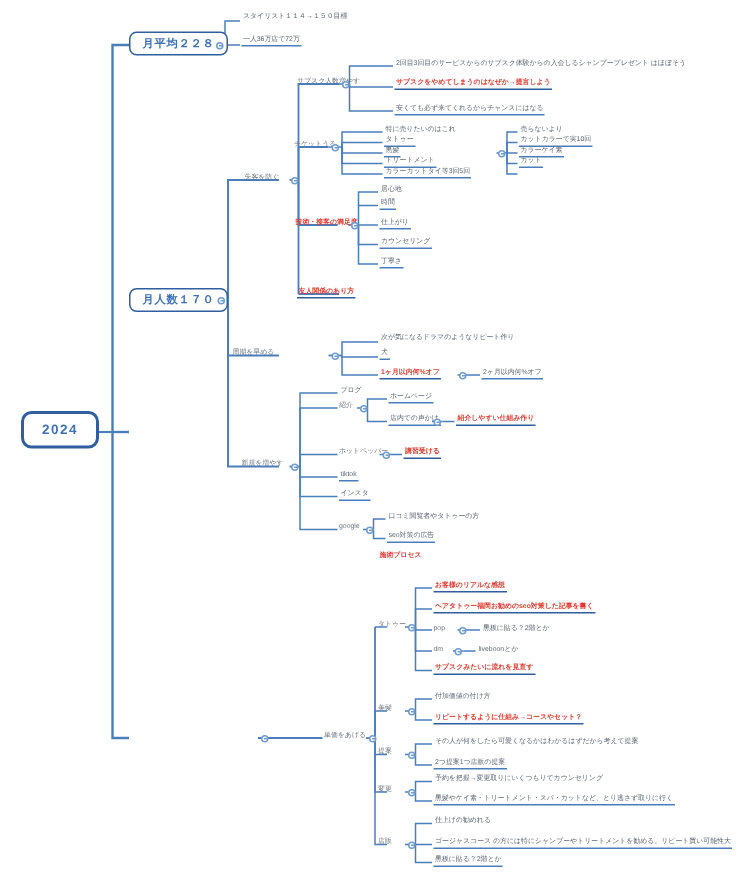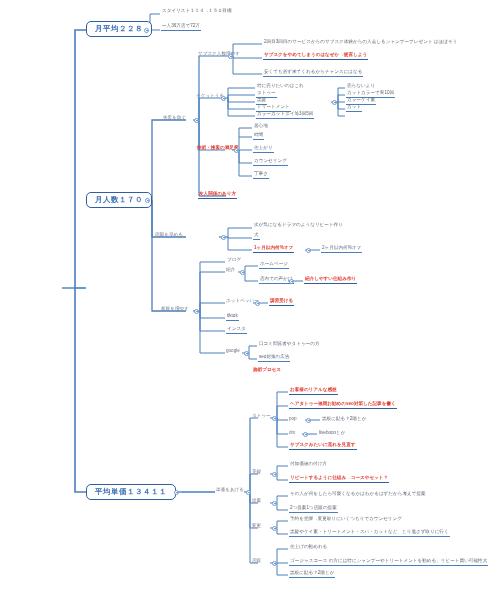--- a/index.html
+++ b/index.html
@@ -197,30 +197,30 @@
       <path d="M277,528 L277,521 L288,521" stroke-width="1"></path>
       <path d="M277,528 L277,534 L288,534" stroke-width="1"></path>
 
       <path d="M270,563 L277,563" stroke-width="1"></path>
       <path d="M277,563 L277,549 L288,549" stroke-width="1"></path>
       <path d="M277,563 L277,563 L288,563" stroke-width="1"></path>
       <path d="M277,563 L277,575 L288,575" stroke-width="1"></path>
     </g>
   </svg>
 
+  <div class="node root" style="left:14px;top:274px;">2024</div>
 
   <div class="node l1" style="left:86px;top:21px;">月平均２２８</div>
   <div class="tog" style="left:144px;top:27.5px;"></div>
   <div class="node plain" style="left:161px;top:9px;">スタイリスト１１４→１５０目標</div>
   <div class="node u thick" style="left:161px;top:24px;">一人36万店で72万</div>
 
   <div class="node l1" style="left:86px;top:192px;">月人数１７０</div>
   <div class="tog" style="left:145px;top:197.5px;"></div>
 
-  <div class="node l1" style="left:86px;top:484px;">平均単価１３４１１</div>
   <div class="tog" style="left:174px;top:489.5px;"></div>
 
   <div class="node lbl" style="left:163px;top:116px;">失客を防ぐ</div>
   <div class="tog" style="left:194px;top:117.5px;"></div>
 
   <div class="node lbl" style="left:198px;top:52px;">サブスク人数増やす</div>
   <div class="tog" style="left:228px;top:53.5px;"></div>
   <div class="node plain" style="left:263px;top:40px;">2回目3回目のサービスからのサブスク体験からの入会しるシャンプープレゼント はほぼそう</div>
   <div class="node u red" style="left:263px;top:53px;">サブスクをやめてしまうのはなぜか→提言しよう</div>
   <div class="node u" style="left:263px;top:70px;">安くても必ず来てくれるからチャンスにはなる</div>

